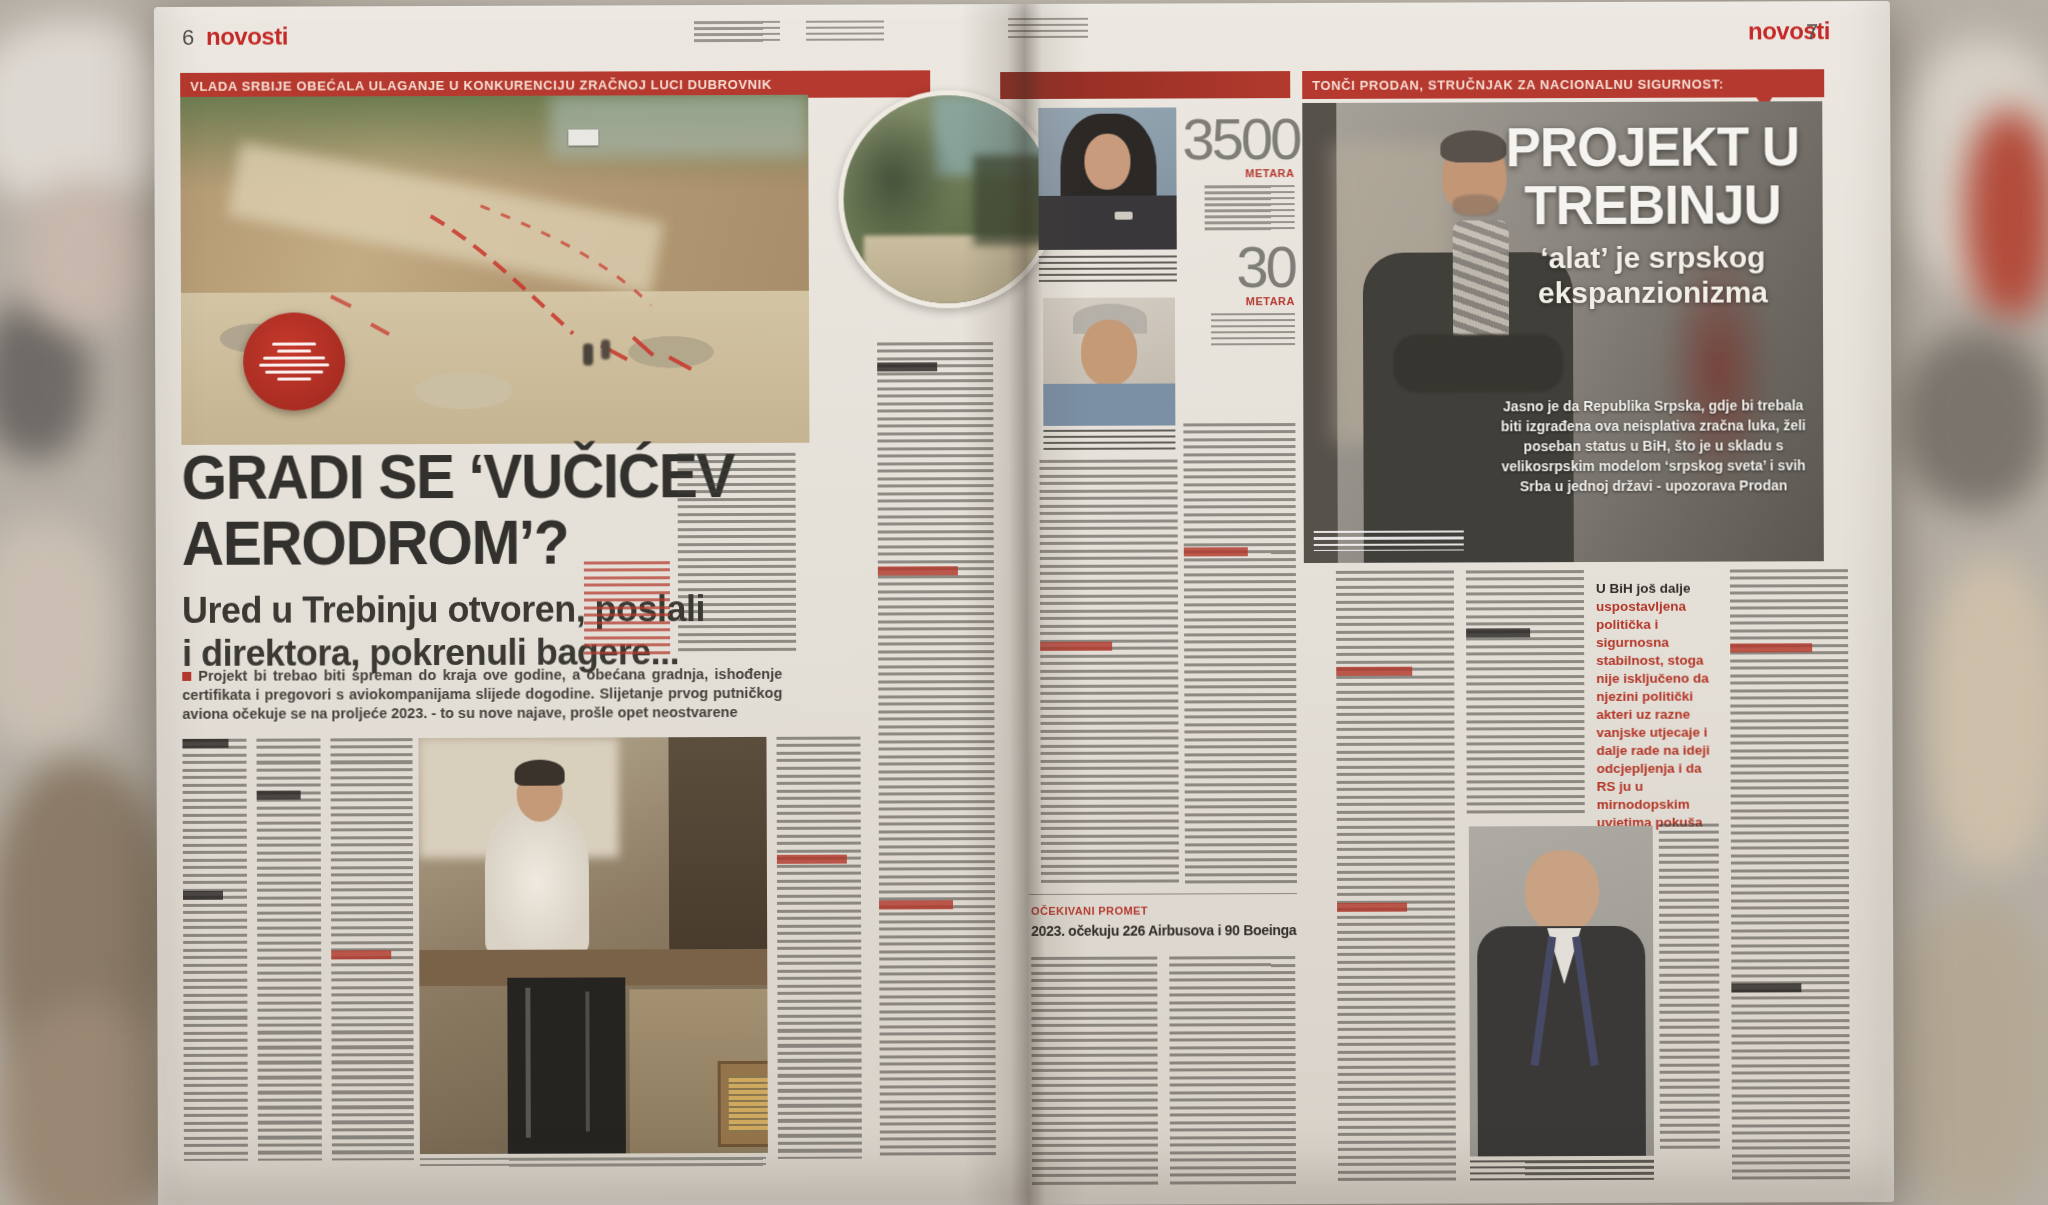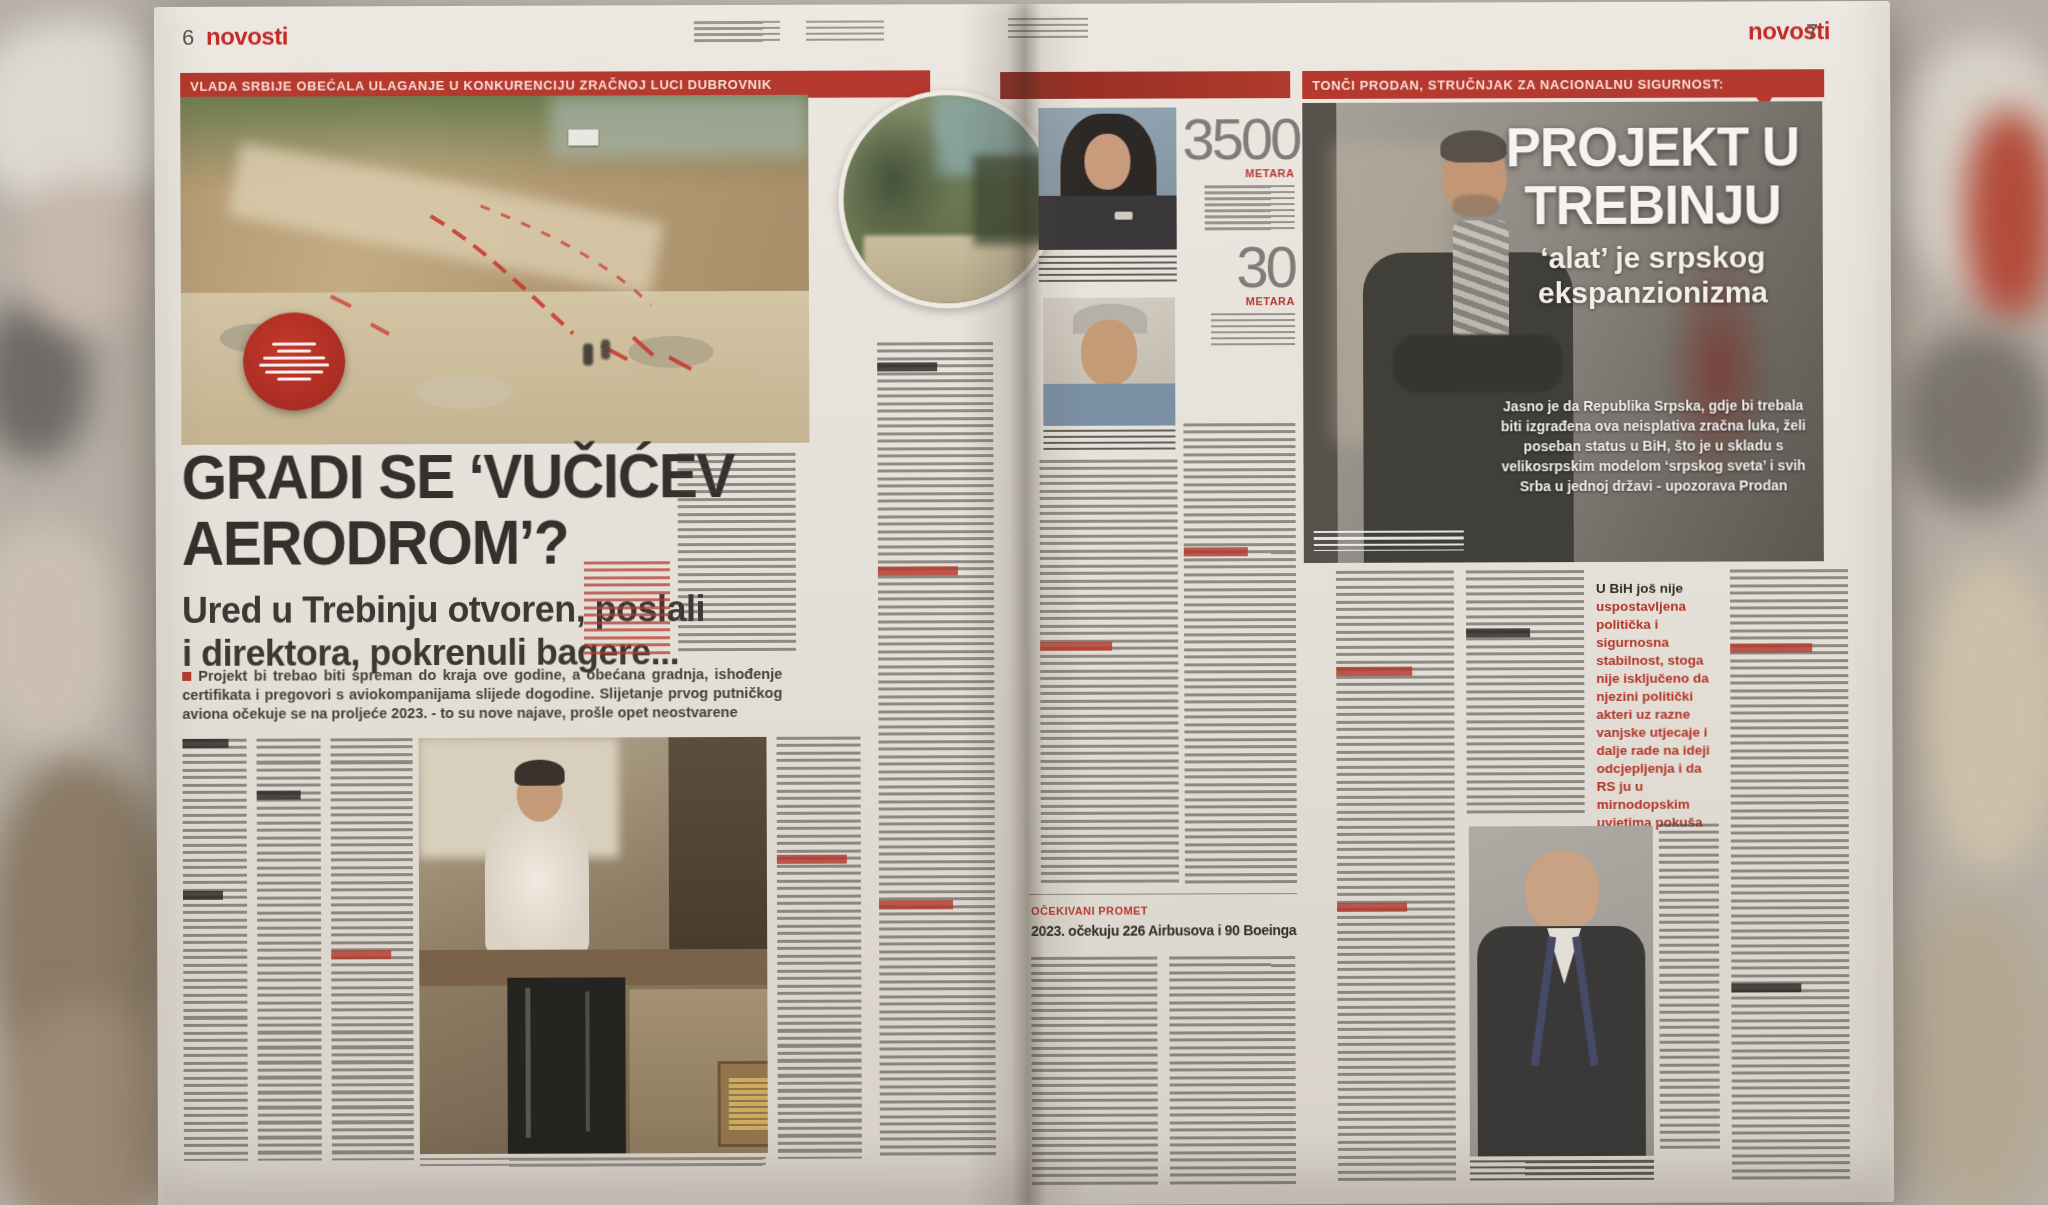--- a/index.html
+++ b/index.html
@@ -237,21 +237,21 @@
   </div>
 
   <div class="abs ft" style="left:1180px;top:568px;width:118px;height:612px">
     <div class="seg red" style="left:0;top:96px;width:76px"></div>
     <div class="seg red" style="left:0;top:332px;width:70px"></div>
   </div>
   <div class="abs ft" style="left:1310px;top:568px;width:118px;height:246px">
     <div class="seg bold" style="left:0;top:58px;width:64px"></div>
   </div>
   <div class="abs pull" style="left:1440px;top:578px;width:122px;height:230px">
-    <span class="pl">U BiH još nije</span>
+    <span class="pl">U BiH još dalje</span>
     <span class="pr">uspostavljena politička i sigurnosna stabilnost, stoga nije isključeno da njezini politički akteri uz razne vanjske utjecaje i dalje rade na ideji odcjepljenja i da RS ju u mirnodopskim uvjetima pokuša provesti</span>
   </div>
   <div class="abs ft" style="left:1502px;top:822px;width:60px;height:330px"></div>
   <div class="abs ft" style="left:1574px;top:568px;width:118px;height:612px">
     <div class="seg red" style="left:0;top:74px;width:82px"></div>
     <div class="seg bold" style="left:0;top:414px;width:70px"></div>
   </div>
 
   <div class="photo" style="left:1312px;top:824px;width:184px;height:330px;background:linear-gradient(160deg,#aeaaa4,#94908a)">
     <div class="abs" style="left:56px;top:24px;width:74px;height:82px;background:#c9a183;border-radius:46%"></div>

